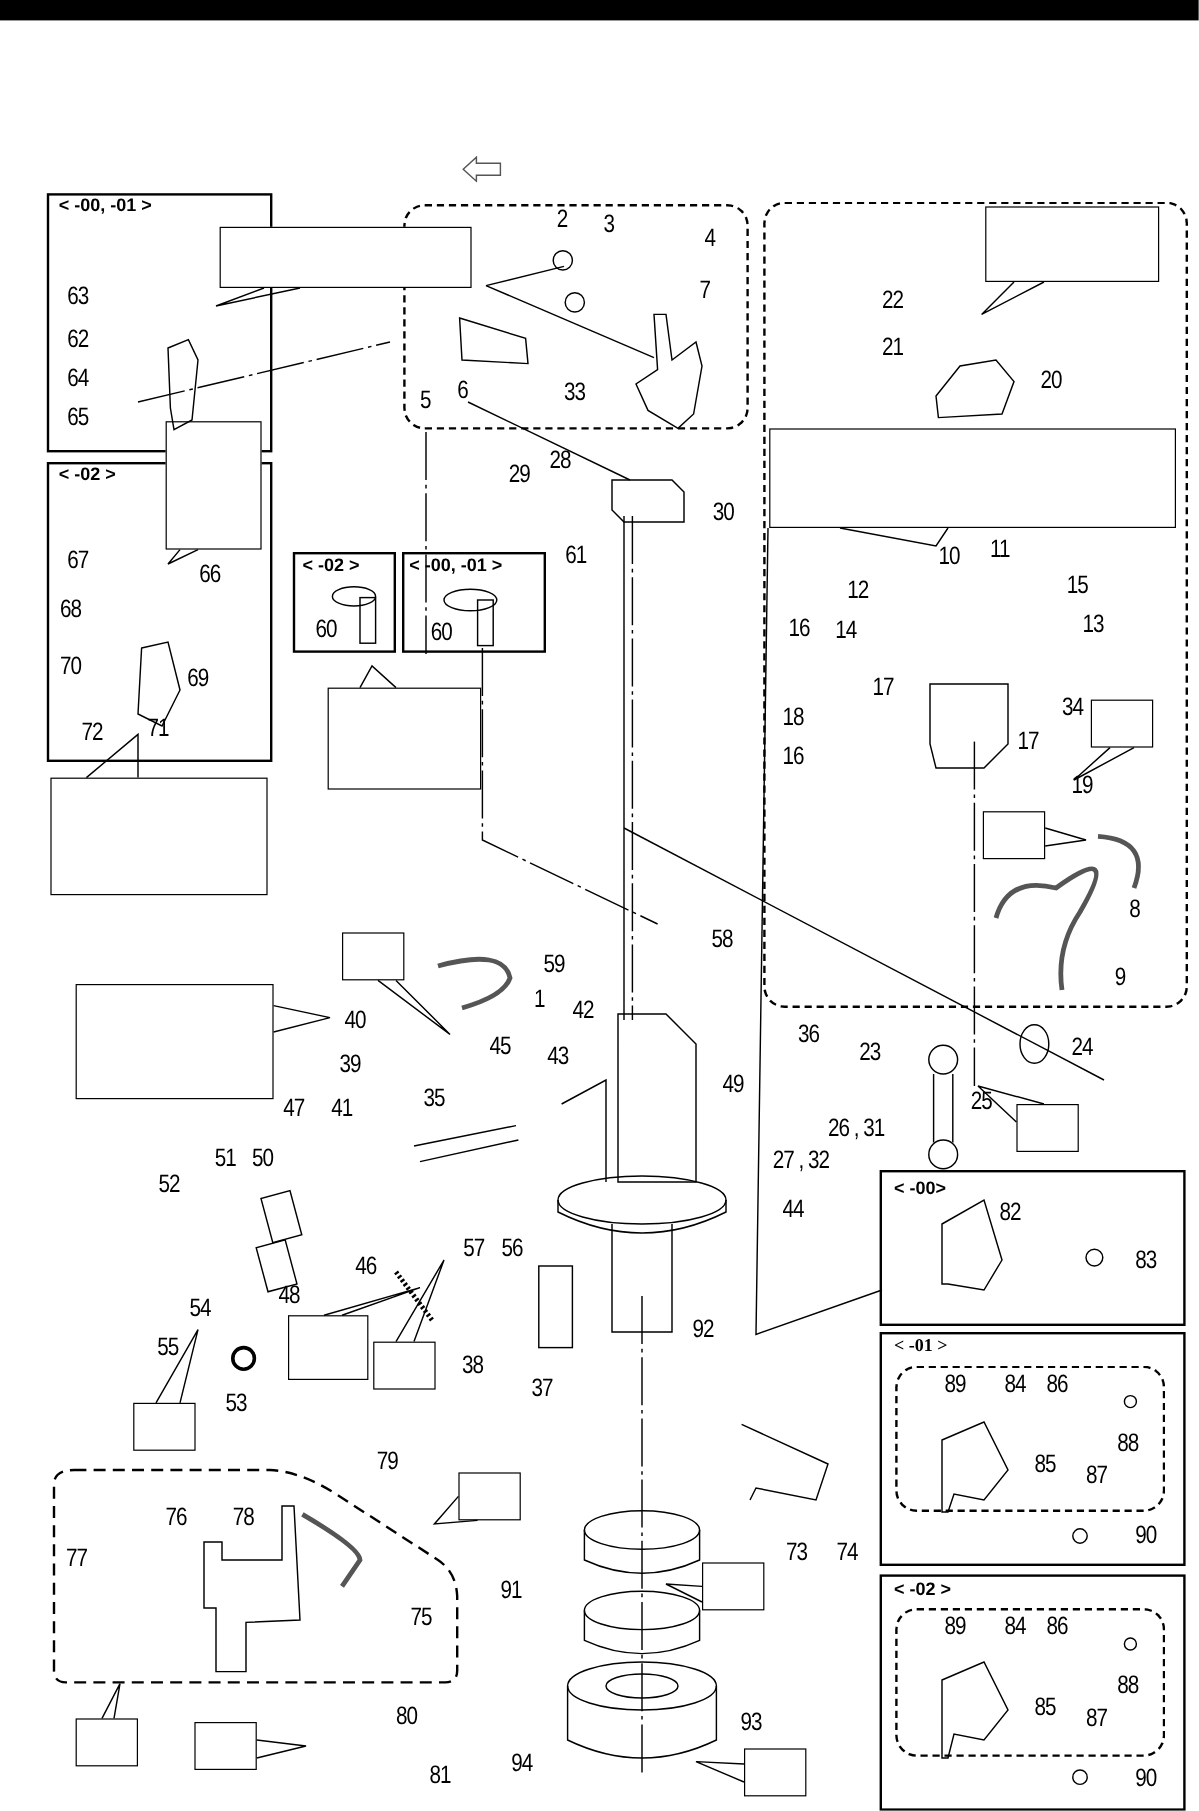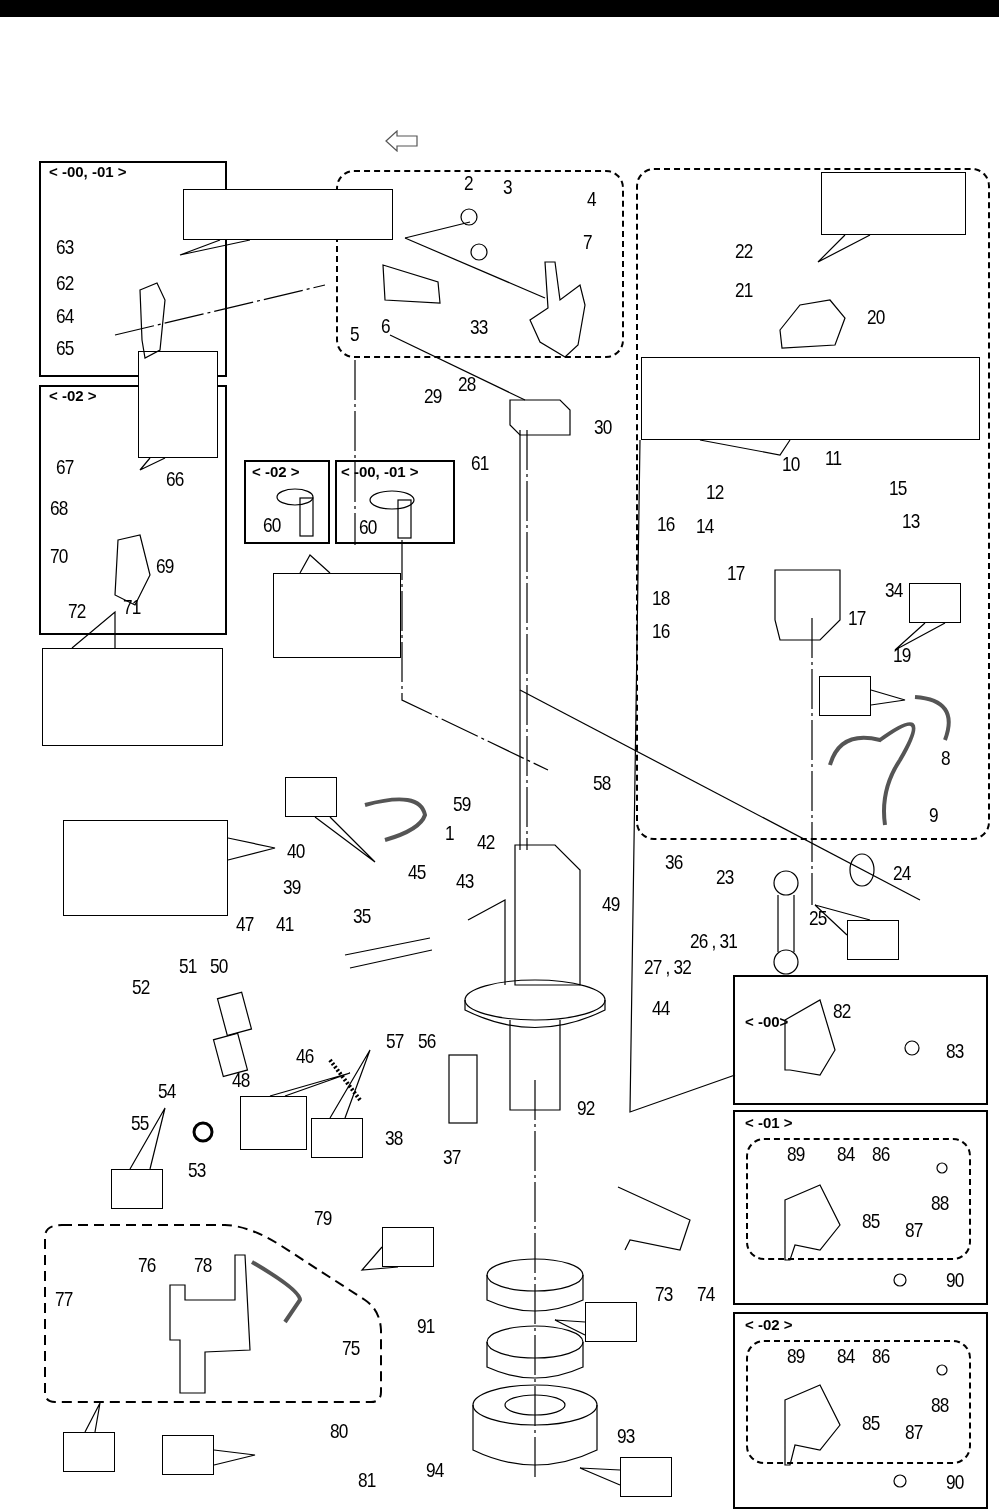--- a/index.html
+++ b/index.html
@@ -32,24 +32,24 @@
 <div class="frame" style="left:39px;top:385px;width:188px;height:250px;"></div>
 <div class="vtag" style="left:49px;top:388px;">&lt; -02 &gt;</div>
 
 <div class="frame" style="left:244px;top:460px;width:86px;height:84px;"></div>
 <div class="vtag" style="left:252px;top:464px;">&lt; -02 &gt;</div>
 
 <div class="frame" style="left:335px;top:460px;width:120px;height:84px;"></div>
 <div class="vtag" style="left:341px;top:464px;">&lt; -00, -01 &gt;</div>
 
 <div class="frame" style="left:733px;top:975px;width:255px;height:130px;"></div>
-<div class="vtag" style="left:745px;top:1014px;">&lt; -00&gt;</div>
+<div class="vtag" style="left:745px;top:983px;">&lt; -00&gt;</div>
 
 <div class="frame" style="left:733px;top:1110px;width:255px;height:195px;"></div>
-<div class="vtag" style="left:745px;top:1115px;">&lt; -01 &gt;</div>
+<div class="vtag" style="left:745px;top:1115px;font-family:Liberation Serif, serif;">&lt; -01 &gt;</div>
 <div class="dash" style="left:746px;top:1138px;width:225px;height:122px;"></div>
 
 <div class="frame" style="left:733px;top:1312px;width:255px;height:197px;"></div>
 <div class="vtag" style="left:745px;top:1317px;">&lt; -02 &gt;</div>
 <div class="dash" style="left:746px;top:1340px;width:225px;height:124px;"></div>
 
 <div class="dash" style="left:336px;top:170px;width:288px;height:188px;"></div>
 <div class="dash" style="left:636px;top:168px;width:354px;height:672px;"></div>
 <svg class="art" width="999" height="1509">
   <path d="M62 1225 L225 1225 Q250 1226 280 1245 L365 1300 Q380 1310 381 1330 L381 1392 Q381 1402 371 1402 L55 1402 Q45 1402 45 1392 L45 1237 Q45 1225 62 1225 Z" fill="none" stroke="#000" stroke-width="2" stroke-dasharray="10 6"></path>

